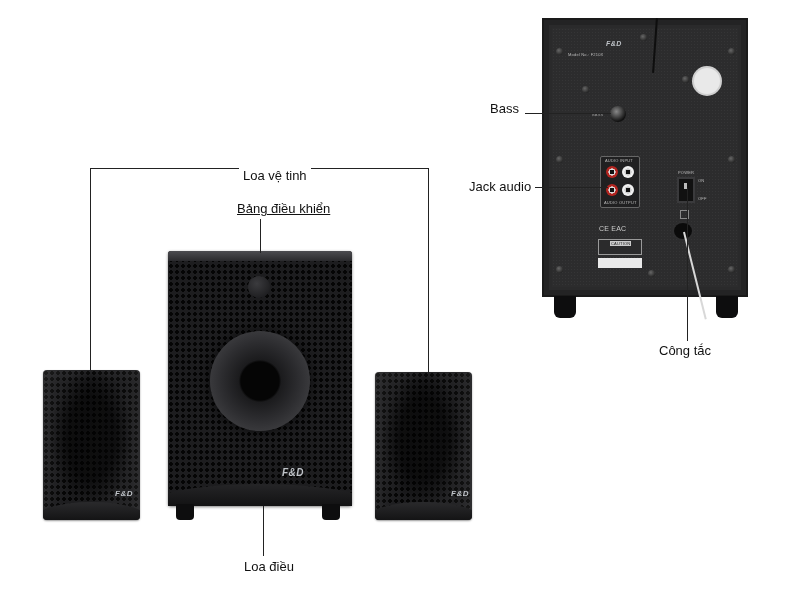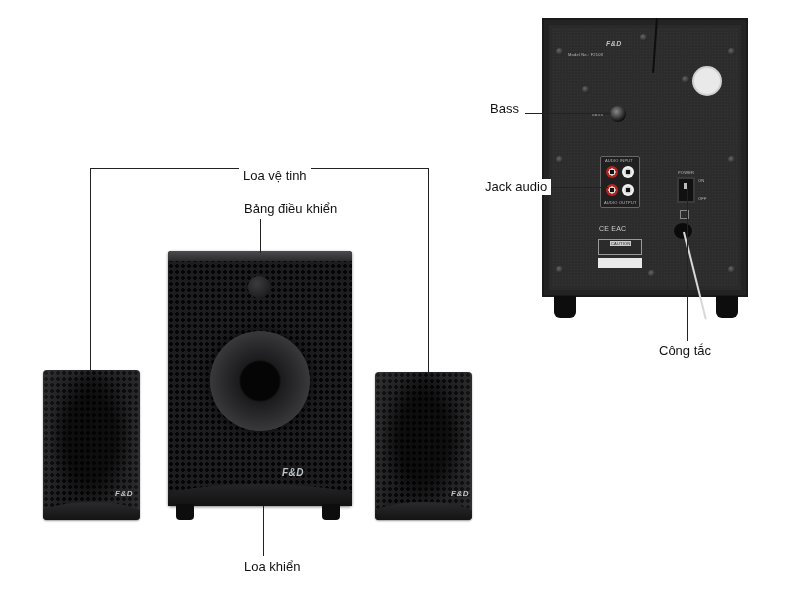--- a/index.html
+++ b/index.html
@@ -77,24 +77,24 @@
 </div>
 <div class="foot" style="left:176px; top:504px; width:18px; height:16px;"></div>
 <div class="foot" style="left:322px; top:504px; width:18px; height:16px;"></div>
 
 <div class="hline" style="left:90px; top:168px; width:339px;"></div>
 <div class="vline" style="left:90px; top:168px; height:202px;"></div>
 <div class="vline" style="left:428px; top:168px; height:204px;"></div>
 <span class="label" style="left:239px; top:159px;margin-top:9px;">Loa vệ tinh</span>
 
 <div class="vline" style="left:260px; top:219px; height:34px;"></div>
-<span class="label" style="left:240px; top:201px;">Bảng điều khiển</span>
+<span class="label" style="left:233px; top:201px;text-decoration:underline;">Bảng điều khiển</span>
 
 <div class="vline" style="left:263px; top:506px; height:50px;"></div>
-<span class="label" style="left:240px; top:559px;">Loa khiển</span>
+<span class="label" style="left:240px; top:559px;">Loa điều</span>
 
 <div class="rear">
   <div class="bg"></div>
 
   <div class="abs" style="left:110px; top:-2px; width:2px; height:55px; background:#0e0e0e; transform:rotate(4deg);"></div>
   <span class="logo" style="left:26px; top:20px; font-size:7px;">F&amp;D</span>
   <span class="tiny" style="left:24px; top:32px;">Model No.: F210X</span>
 
   <div class="abs" style="left:150px; top:48px; width:26px; height:26px; border-radius:50%; background:#e9e9e9; box-shadow:0 0 0 2px #cfcfcf;"></div>
 
@@ -138,16 +138,16 @@
   </div>
   <div class="abs" style="left:54px; top:238px; width:44px; height:10px; background:#eaeaea;"></div>
 </div>
 <div class="foot" style="left:554px; top:296px; width:22px; height:22px; border-radius:0 0 6px 6px;"></div>
 <div class="foot" style="left:716px; top:296px; width:22px; height:22px; border-radius:0 0 6px 6px;"></div>
 
 <div class="hline" style="left:525px; top:113px; width:86px;"></div>
 <span class="label" style="left:486px; top:101px;">Bass</span>
 
 <div class="hline" style="left:524px; top:187px; width:84px;"></div>
-<span class="label" style="left:481px; top:179px;">Jack audio</span>
+<span class="label" style="left:465px; top:179px;">Jack audio</span>
 
 <div class="vline" style="left:687px; top:188px; height:153px;"></div>
 <span class="label" style="left:655px; top:343px;">Công tắc</span>
 
 </body></html>

